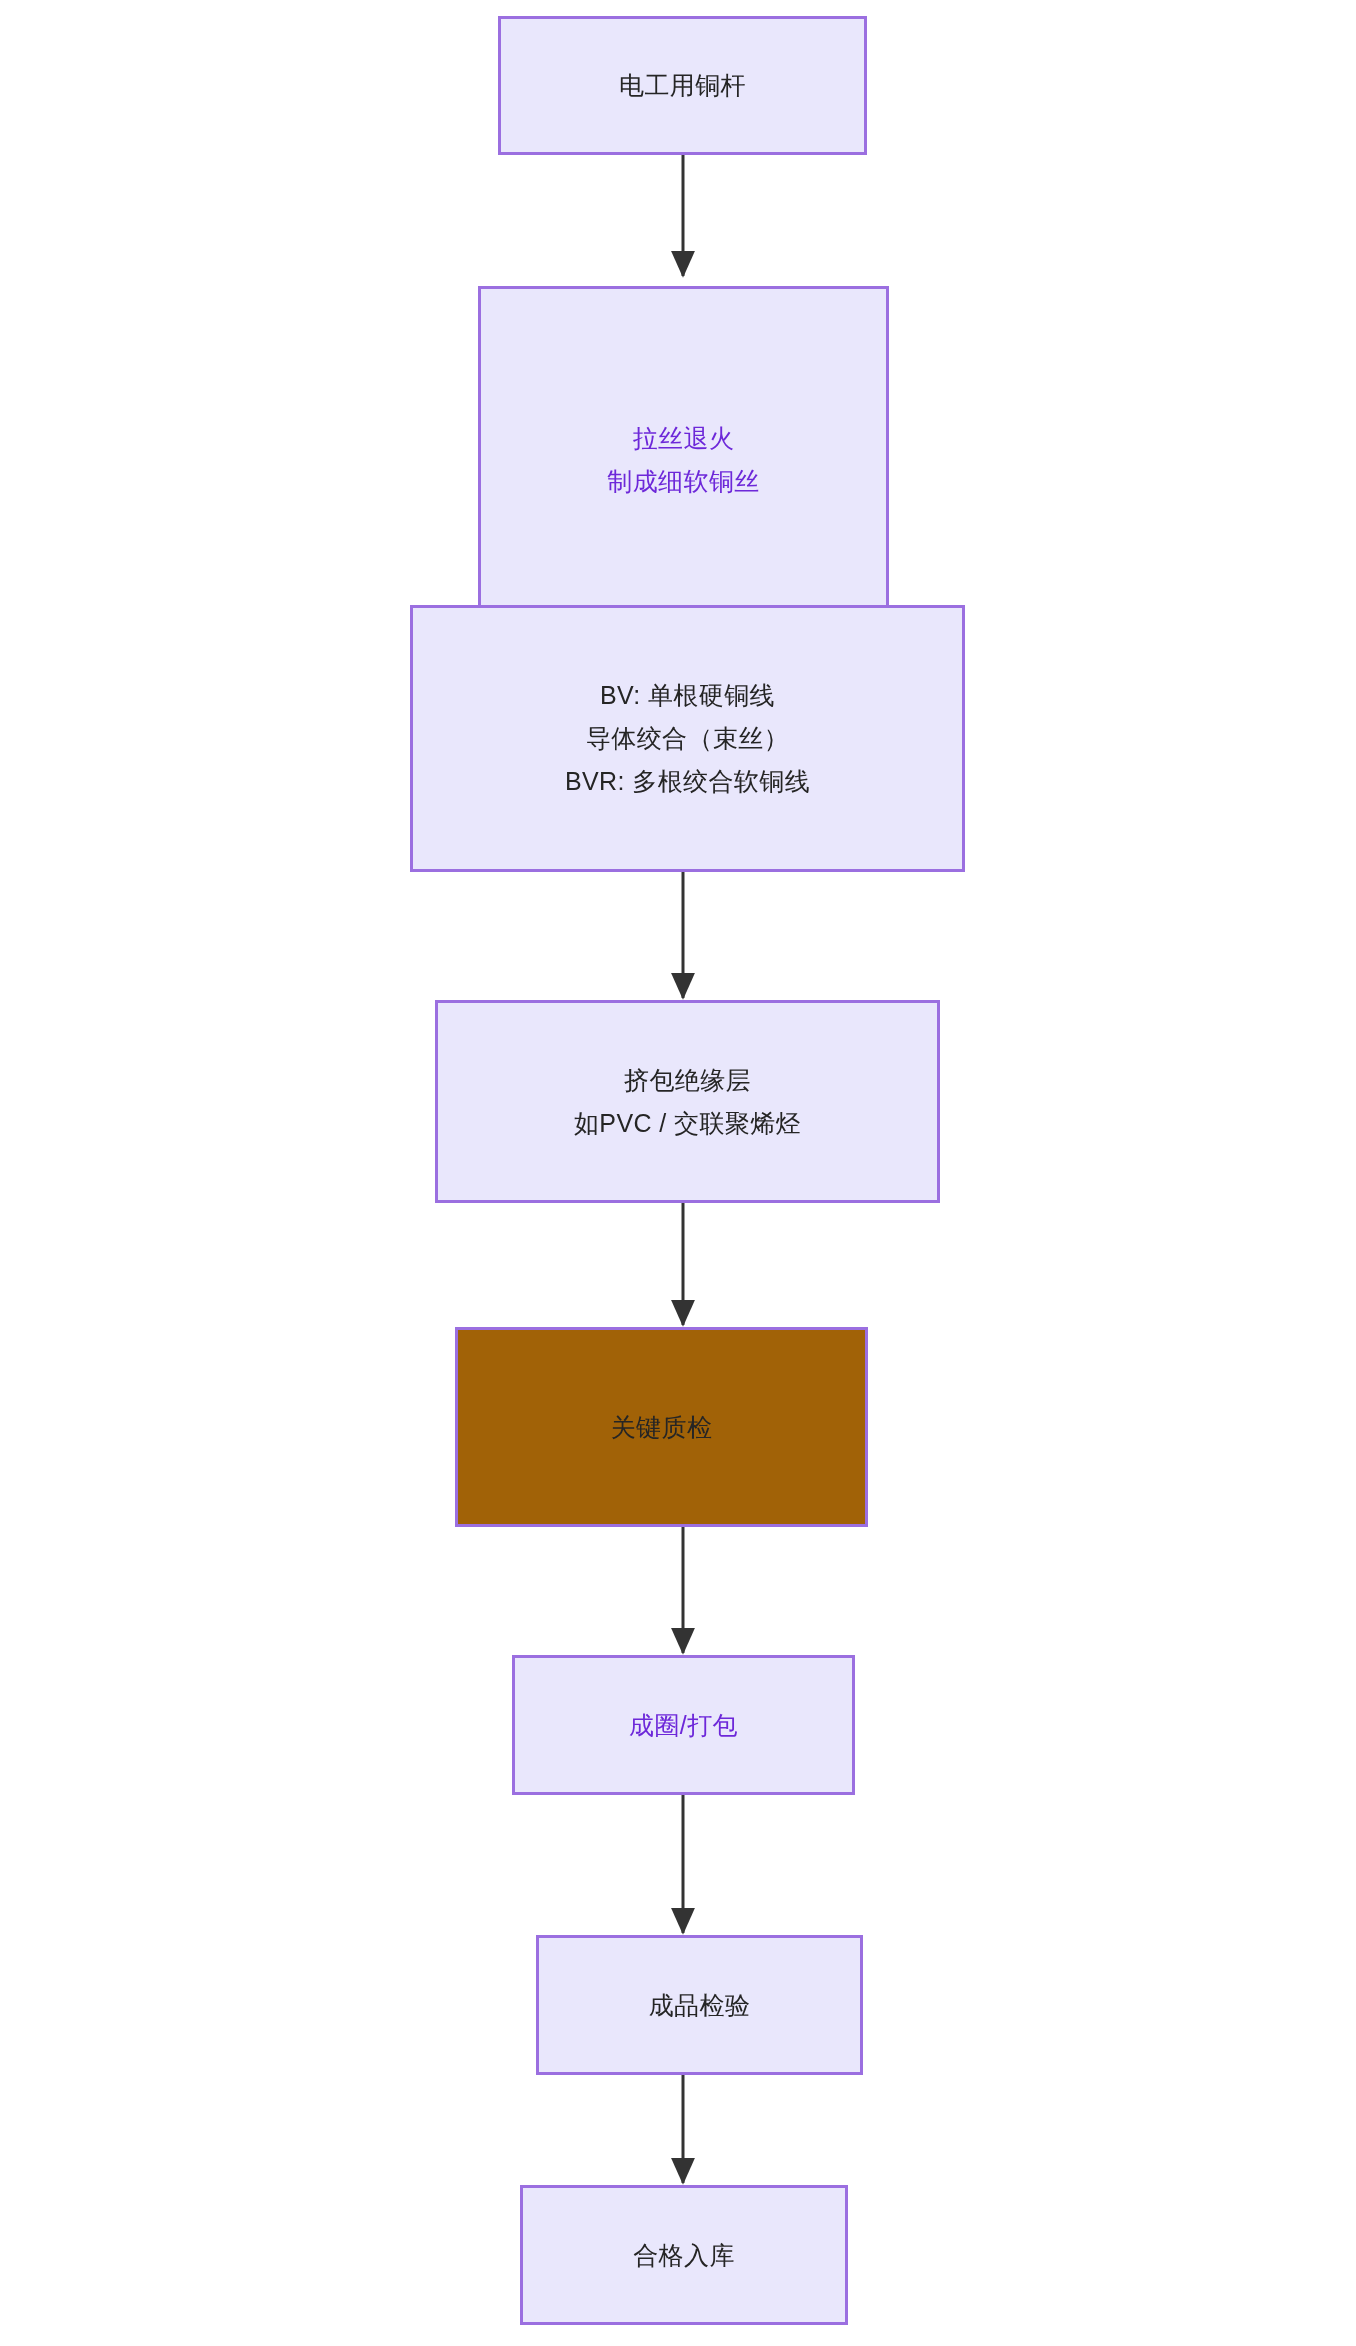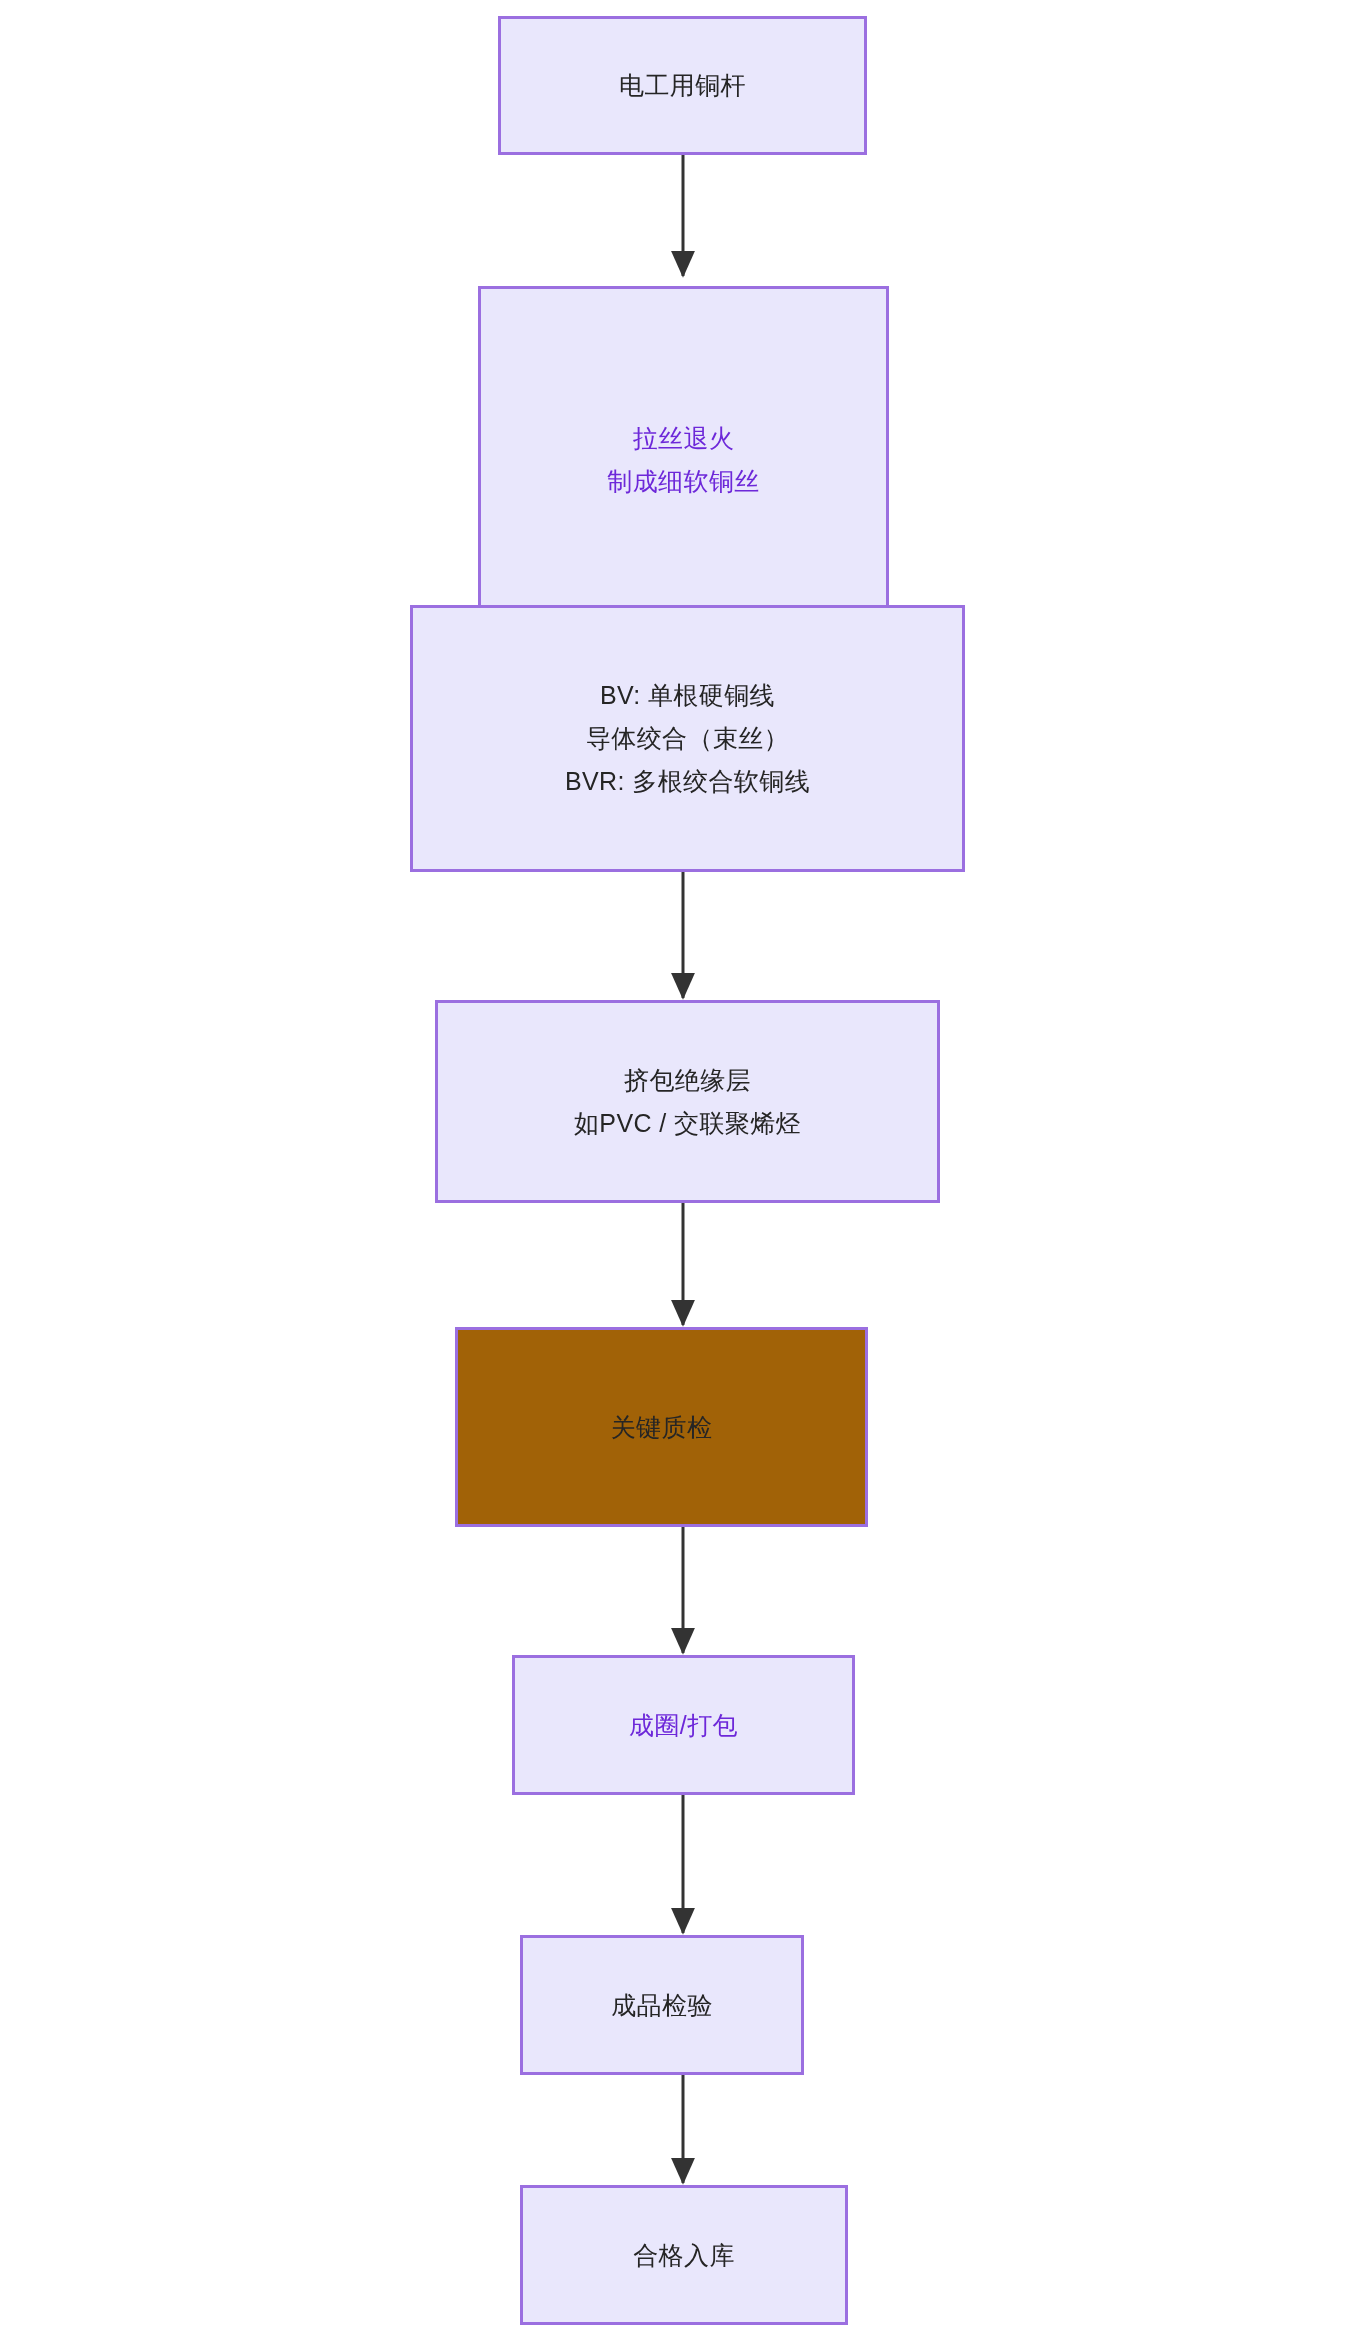--- a/index.html
+++ b/index.html
@@ -84,21 +84,21 @@
       <div class="node" style="left: 435px; top: 1000px; width: 505px; height: 203px; background: rgb(233, 231, 252); border-color: rgb(155, 111, 224); color: rgb(37, 37, 37);">
         <span class="line">挤包绝缘层</span>
         <span class="line">如PVC / 交联聚烯烃</span>
       </div>
       <div class="node" style="left: 455px; top: 1327px; width: 413px; height: 200px; background: #a16207; border-color: rgb(155, 111, 224); color: rgb(37, 37, 37);">
         <span class="line">关键质检</span>
       </div>
       <div class="node" style="left: 512px; top: 1655px; width: 343px; height: 140px; background: rgb(233, 231, 252); border-color: rgb(155, 111, 224); color: #6d28d9;">
         <span class="line">成圈/打包</span>
       </div>
-      <div class="node" style="left: 520px; top: 1935px; width: 284px; height: 140px; background: rgb(233, 231, 252); border-color: rgb(155, 111, 224); color: rgb(37, 37, 37);">
+      <div class="node" style="left: 536px; top: 1935px; width: 327px; height: 140px; background: rgb(233, 231, 252); border-color: rgb(155, 111, 224); color: rgb(37, 37, 37);">
         <span class="line">成品检验</span>
       </div>
       <div class="node" style="left: 520px; top: 2185px; width: 328px; height: 140px; background: rgb(233, 231, 252); border-color: rgb(155, 111, 224); color: rgb(37, 37, 37);">
         <span class="line">合格入库</span>
       </div>
     </div>
 
 </div>
 
 </body></html>

